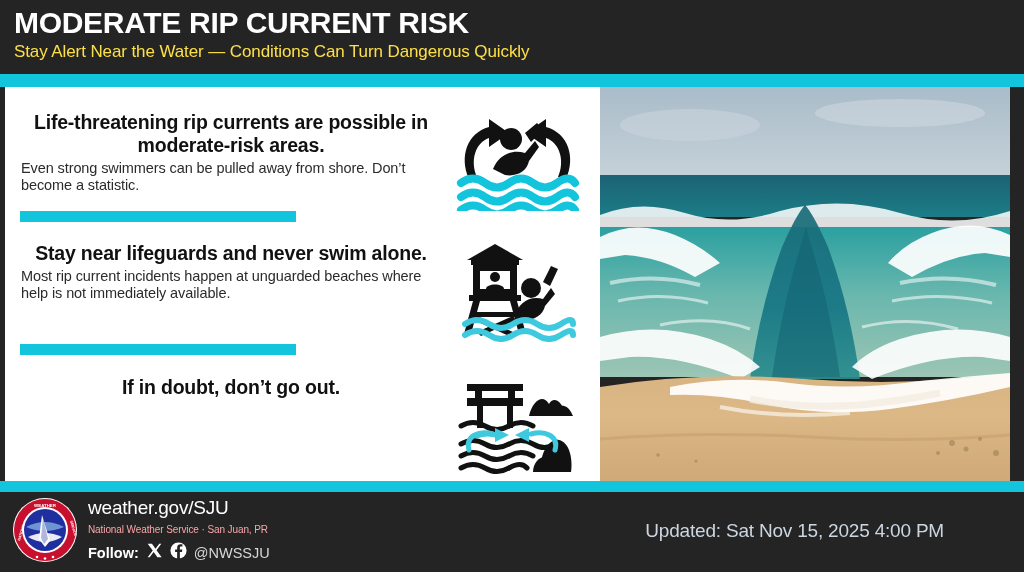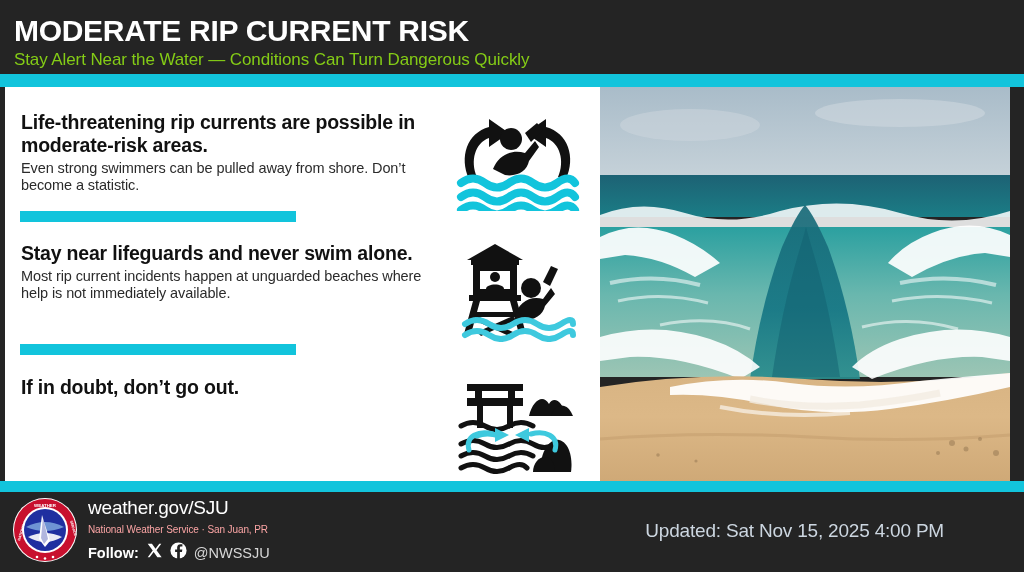--- a/index.html
+++ b/index.html
@@ -19,34 +19,34 @@
   }
 
   
   .header {
     position: absolute;
     left: 0; top: 0;
     width: 1024px;
     height: 74px;
     background: #242424;
     box-sizing: border-box;
-    padding: 14px 0 0 14px;
+    padding: 6px 0 0 14px;
   }
   .header-title {
     font-size: 30px;
     font-weight: bold;
     color: #ffffff;
     letter-spacing: -0.3px;
     line-height: 34px;
     white-space: nowrap;
   }
   .header-sub {
     font-size: 17px;
     font-weight: normal;
-    color: #84cc16;
+    color: #fde047;
     line-height: 24px;
     letter-spacing: -0.1px;
     white-space: nowrap;
   }
   .accent-bar-top {
     position: absolute;
     left: 0; top: 74px;
     width: 1024px; height: 13px;
     background: #12c4dc;
   }
@@ -77,20 +77,21 @@
     left: 16px;
     top: 0;
     width: 420px;
   }
   .tip-head {
     font-size: 19.5px;
     font-weight: bold;
     color: #111111;
     line-height: 23px;
     letter-spacing: -0.2px;
+    text-align: center;
   }
   .tip-body {
     font-size: 14.5px;
     font-weight: normal;
     color: #2b2b2b;
     line-height: 17px;
     margin-top: 3px;
     letter-spacing: -0.1px;
   }
   .tip-icon {

